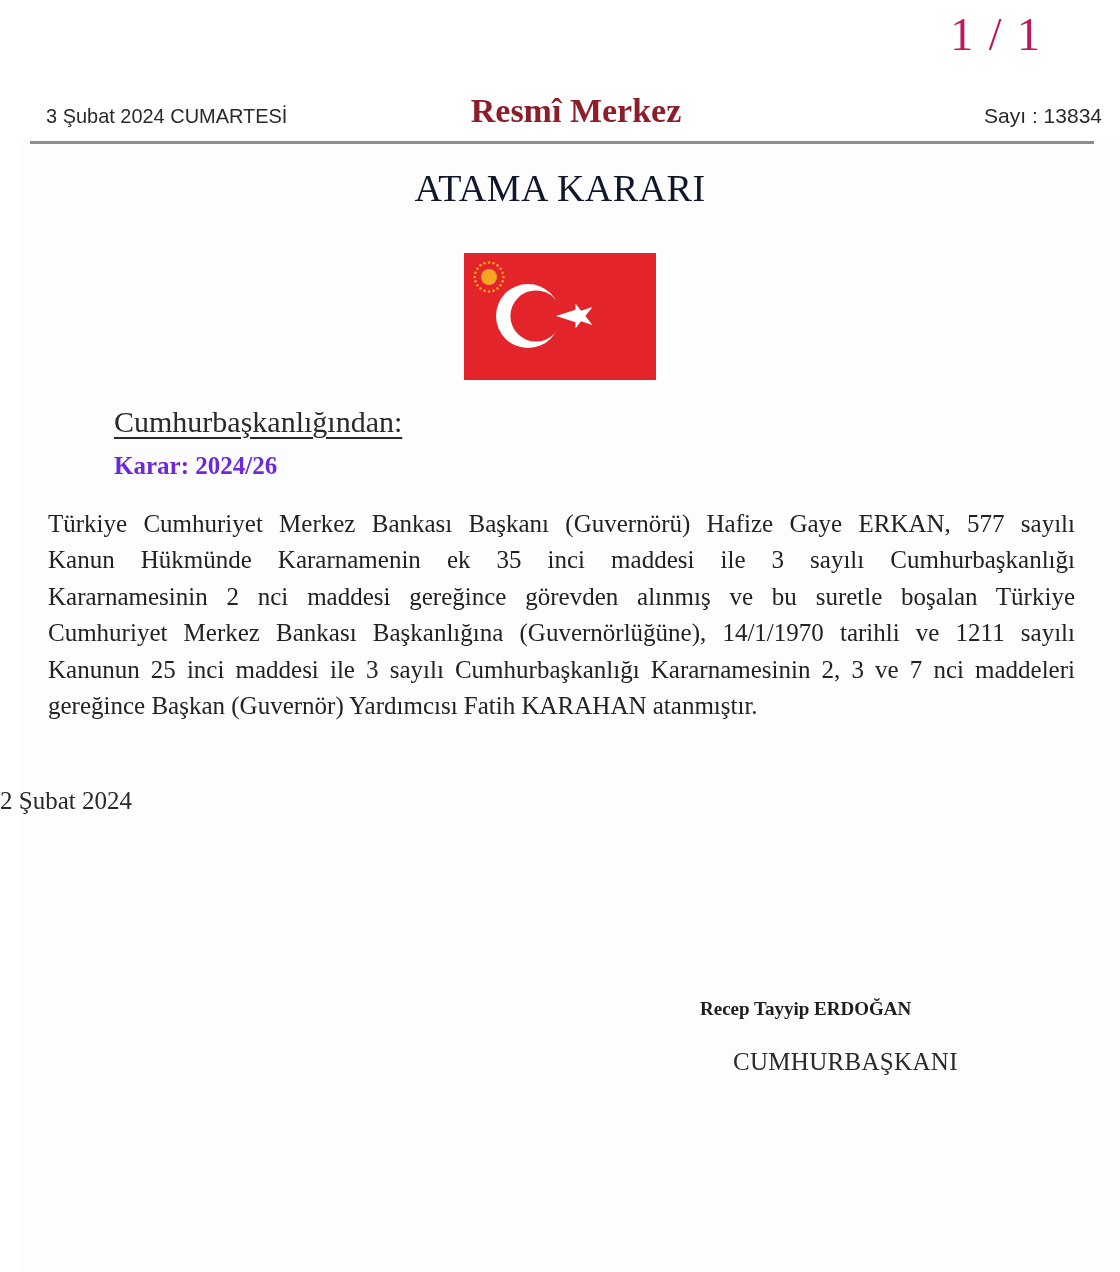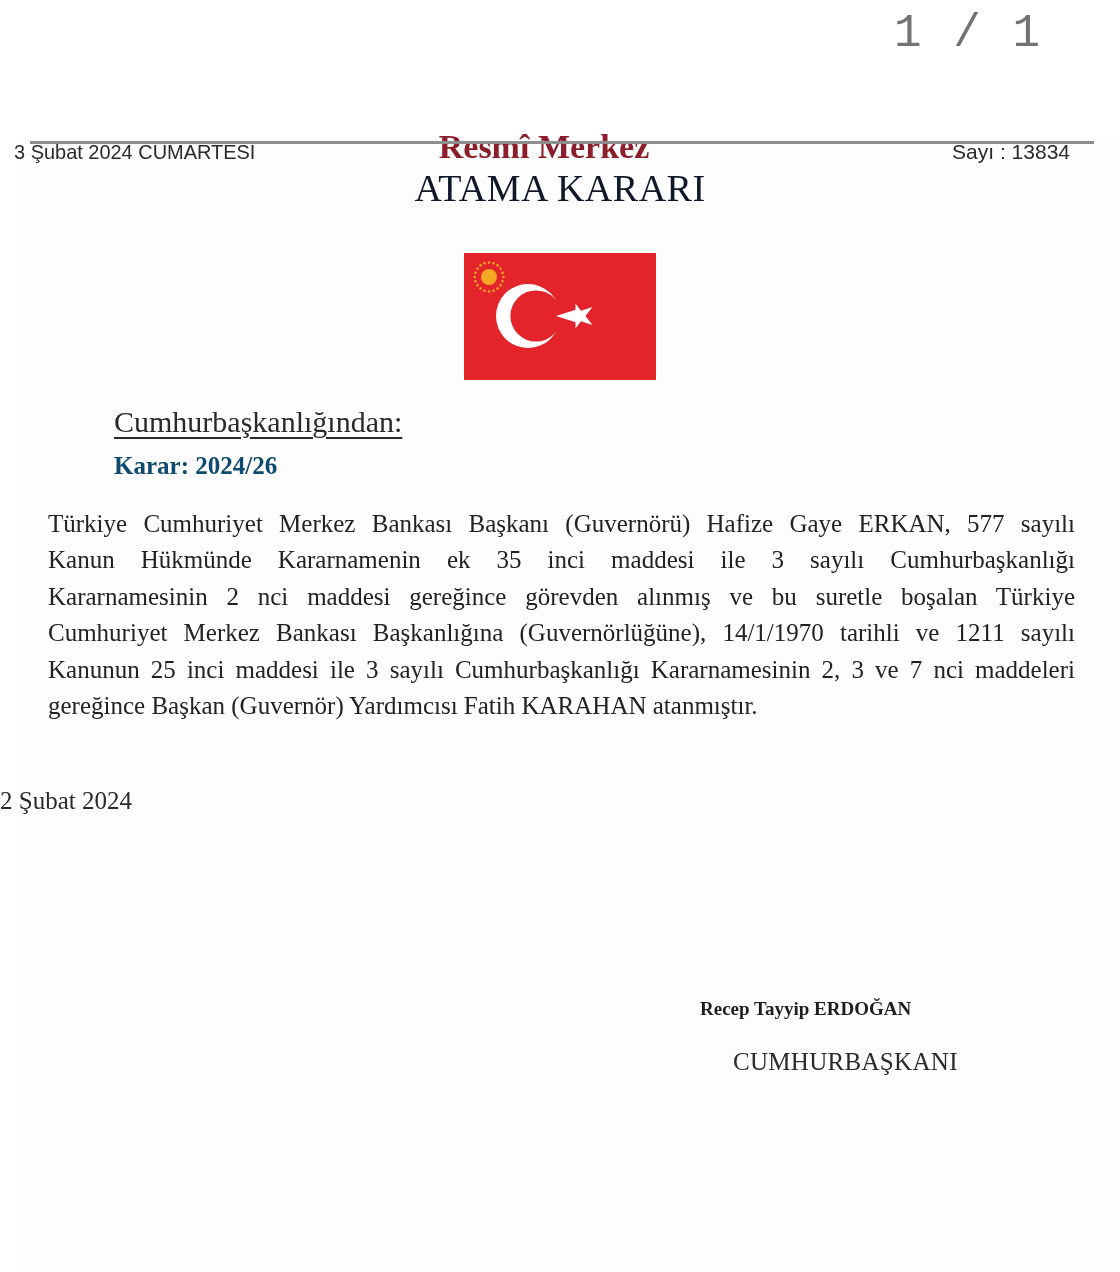--- a/index.html
+++ b/index.html
@@ -20,33 +20,32 @@
       left: 22px;
       top: 140px;
       width: 1098px;
       height: 1132px;
       background: #fdfdfd;
     }
     .page-indicator {
       position: absolute;
       top: 8px;
       right: 78px;
-      font-family: Liberation Mono, monospace;
+      font-family: Liberation Serif, serif;
       font-size: 46px;
-      color: #737373;
+      color: #be185d;
       letter-spacing: 2px;
       text-align: right;
     }
     .header {
       position: absolute;
-      left: 12px;
+      left: 44px;
       top: 92px;
       width: 1064px;
       height: 46px;
-      margin-top: 36px;
     }
     .header-date {
       position: absolute;
       left: 2px;
       top: 12px;
       font-family: "Liberation Sans", "DejaVu Sans", sans-serif;
       font-size: 21px;
       color: #2a2a2a;
       transform: scaleX(0.95);
       transform-origin: left center;
@@ -105,21 +104,21 @@
       text-decoration: underline;
       text-underline-offset: 5px;
       text-decoration-thickness: 2px;
     }
     .decision-no {
       position: absolute;
       left: 114px;
       top: 452px;
       font-size: 25px;
       font-weight: bold;
-      color: #0c4a6e;
+      color: #6d28d9;
       font-family: Liberation Serif, serif;
     }
     .body-text {
       position: absolute;
       left: 48px;
       width: 1027px;
       top: 506px;
       font-size: 25px;
       line-height: 36.4px;
       color: #222;

